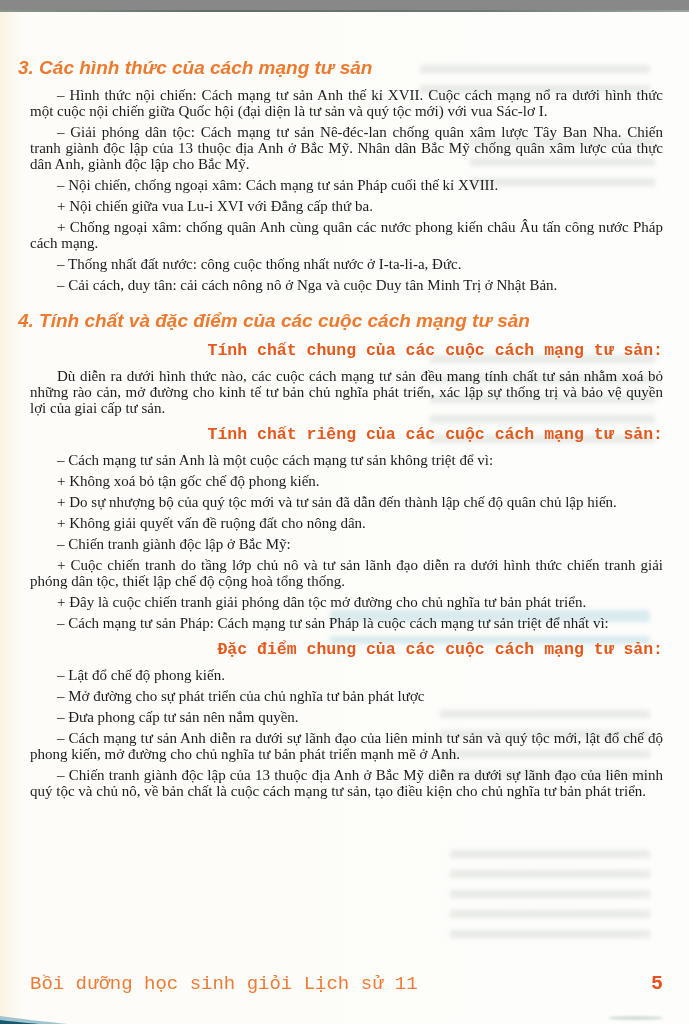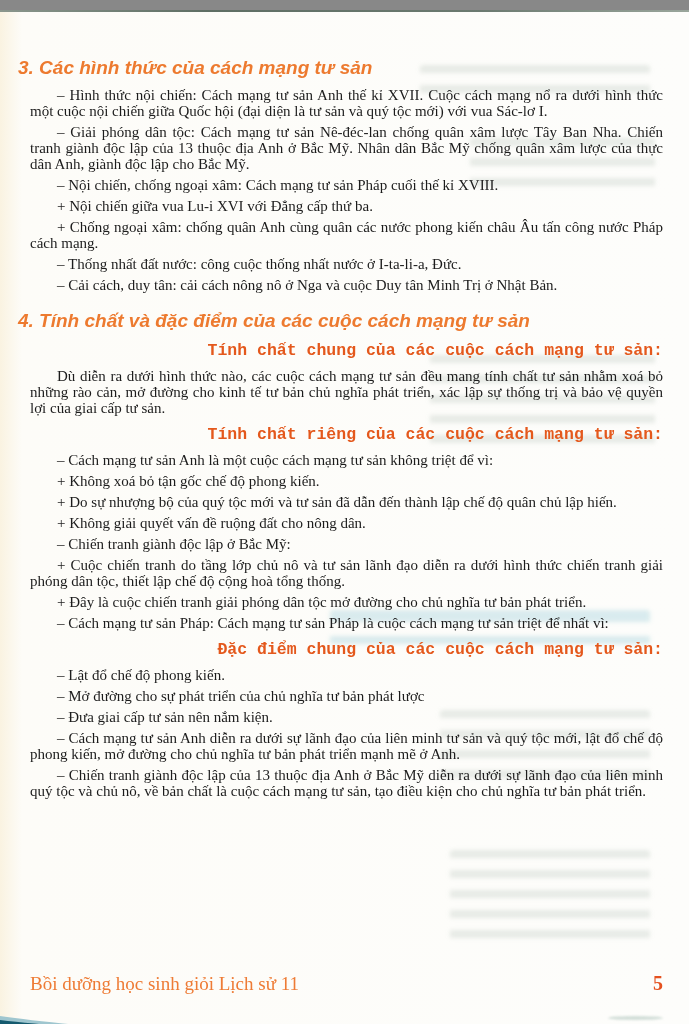--- a/index.html
+++ b/index.html
@@ -47,21 +47,21 @@
     margin:5px 0;
     text-indent:27px;
     text-align:justify;
   }
   .footer{
     position:absolute;
     left:30px;right:26px;top:962px;
     display:flex;
     justify-content:space-between;
     align-items:baseline;
-    font-family:Liberation Serif, serif;
+    font-family:Liberation Mono, monospace;
   }
   .footer .book-title{
     font-size:19px;
     color:var(--footer-orange,#EE7B35);
   }
   .footer .page-num{
     font-size:20px;
     font-weight:bold;
     color:var(--pagenum-red,#E5511F);
   }
@@ -115,21 +115,21 @@
       <p class="body-p">+ Không xoá bỏ tận gốc chế độ phong kiến.</p>
       <p class="body-p">+ Do sự nhượng bộ của quý tộc mới và tư sản đã dẫn đến thành lập chế độ quân chủ lập hiến.</p>
       <p class="body-p">+ Không giải quyết vấn đề ruộng đất cho nông dân.</p>
       <p class="body-p">– Chiến tranh giành độc lập ở Bắc Mỹ:</p>
       <p class="body-p">+ Cuộc chiến tranh do tầng lớp chủ nô và tư sản lãnh đạo diễn ra dưới hình thức chiến tranh giải phóng dân tộc, thiết lập chế độ cộng hoà tổng thống.</p>
       <p class="body-p">+ Đây là cuộc chiến tranh giải phóng dân tộc mở đường cho chủ nghĩa tư bản phát triển.</p>
       <p class="body-p">– Cách mạng tư sản Pháp: Cách mạng tư sản Pháp là cuộc cách mạng tư sản triệt để nhất vì:</p>
       <p class="h-sub">Đặc điểm chung của các cuộc cách mạng tư sản:</p>
       <p class="body-p">– Lật đổ chế độ phong kiến.</p>
       <p class="body-p">– Mở đường cho sự phát triển của chủ nghĩa tư bản phát lược</p>
-      <p class="body-p">– Đưa giai cấp tư sản nên nắm kiện.</p>
+      <p class="body-p">– Đưa phong cấp tư sản nên nắm quyền.</p>
       <p class="body-p">– Cách mạng tư sản Anh diễn ra dưới sự lãnh đạo của liên minh tư sản và quý tộc mới, lật đổ chế độ phong kiến, mở đường cho chủ nghĩa tư bản phát triển mạnh mẽ ở Anh.</p>
       <p class="body-p">– Chiến tranh giành độc lập của 13 thuộc địa Anh ở Bắc Mỹ diễn ra dưới sự lãnh đạo của liên minh quý tộc và chủ nô, về bản chất là cuộc cách mạng tư sản, tạo điều kiện cho chủ nghĩa tư bản phát triển.</p>
     </div>
 
   <div class="footer">
     <span class="book-title">Bồi dưỡng học sinh giỏi Lịch sử 11</span>
     <span class="page-num">5</span>
   </div>
 
   <svg class="corner-wedge" viewBox="0 0 185 30" width="185" height="30">

